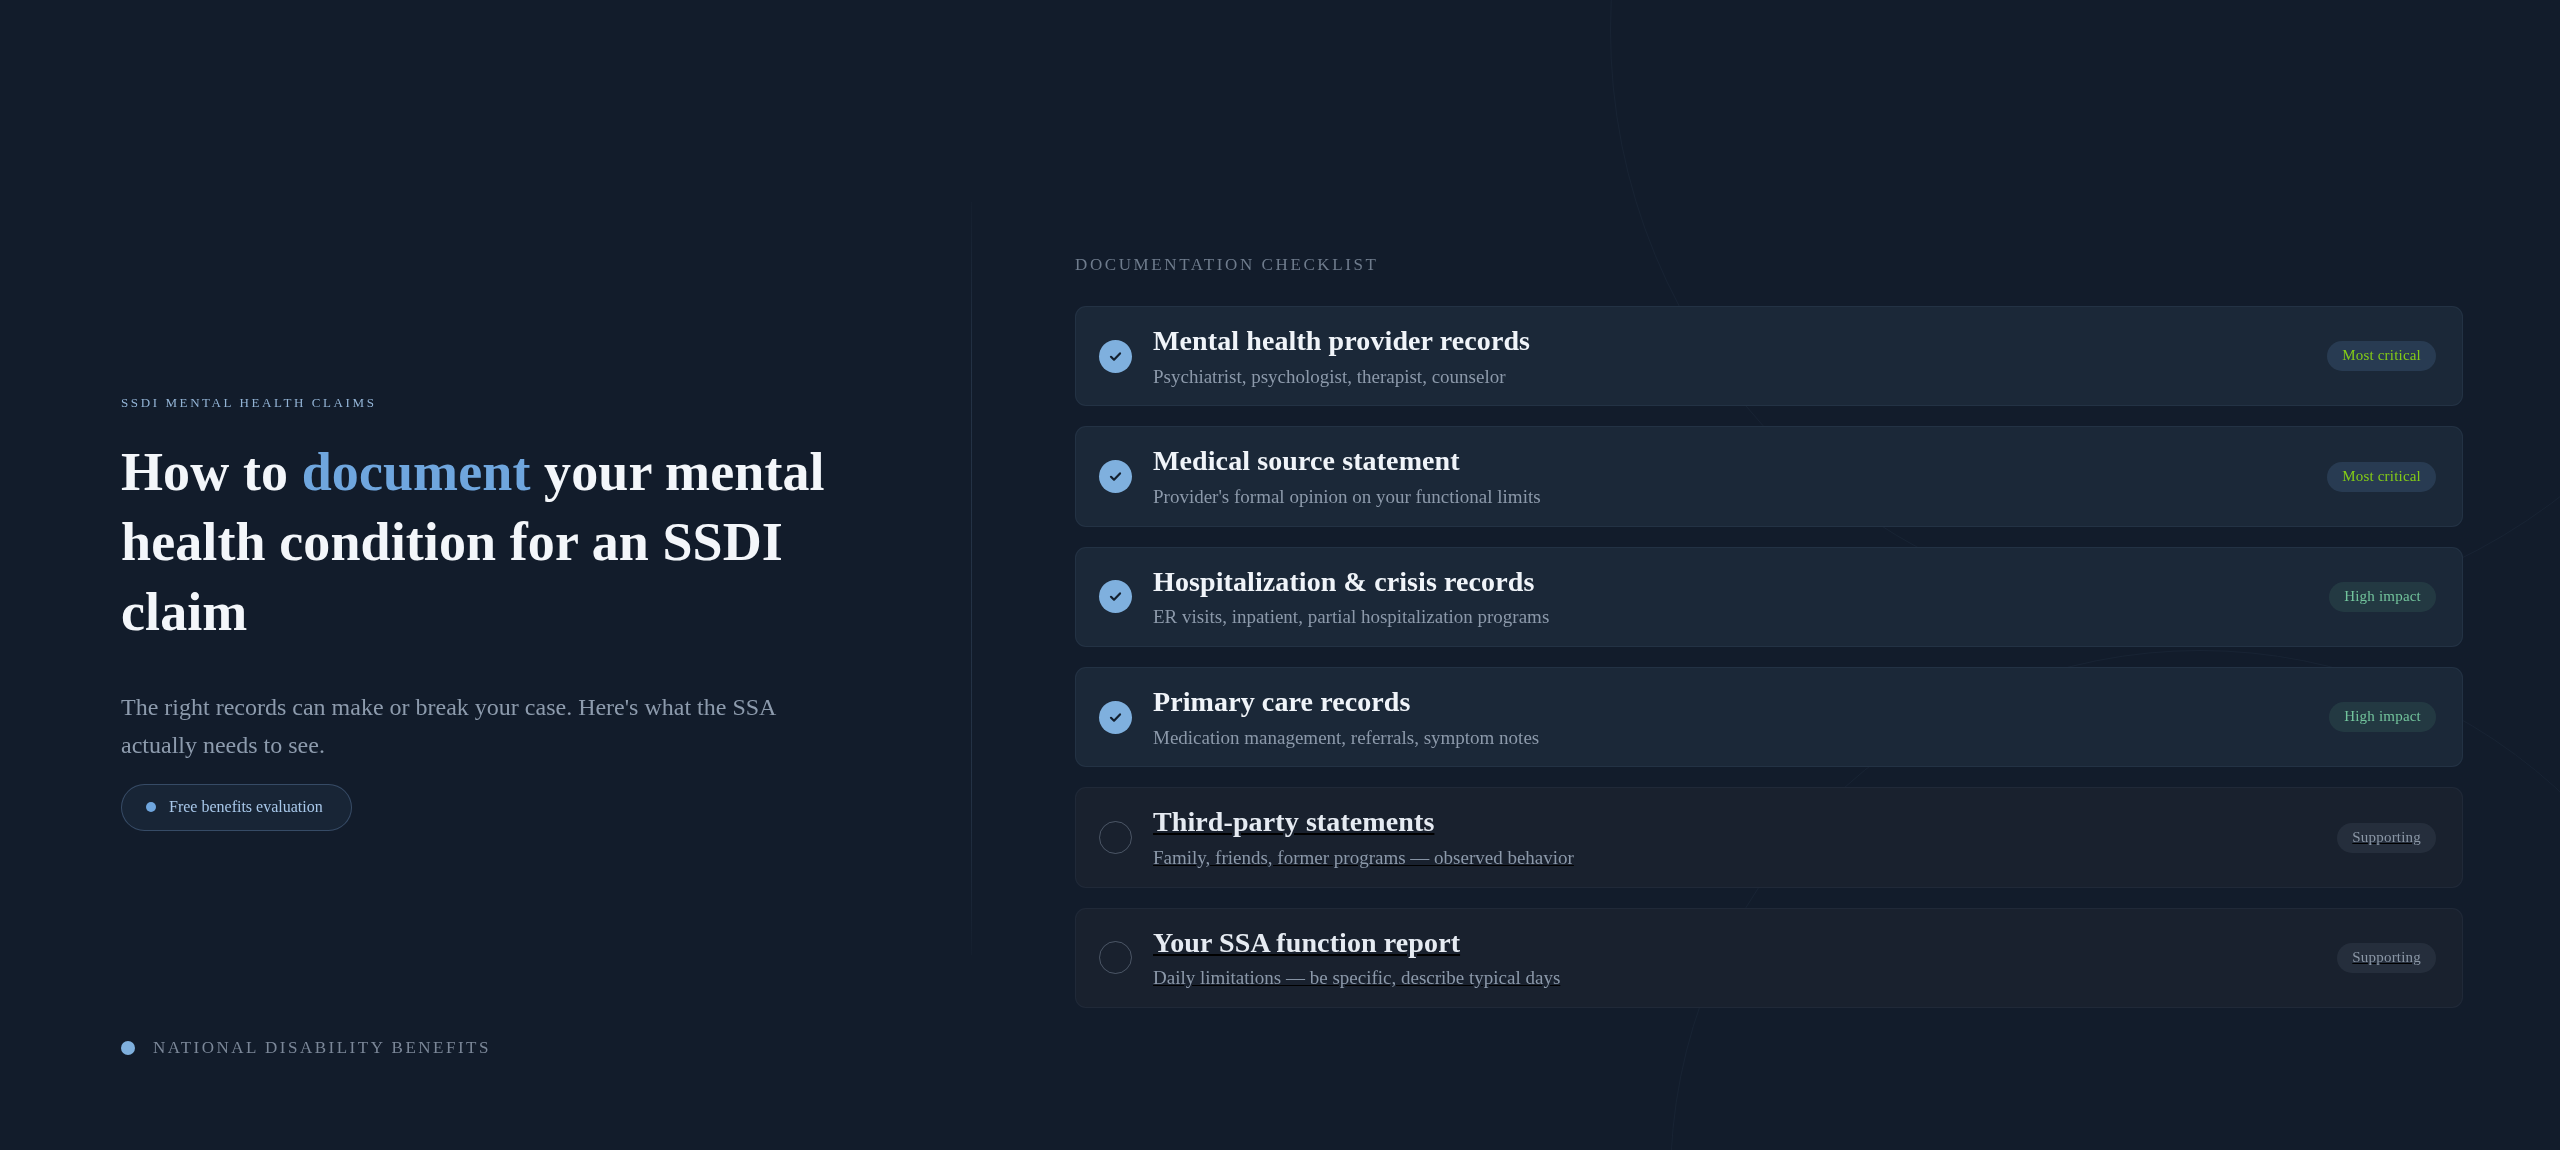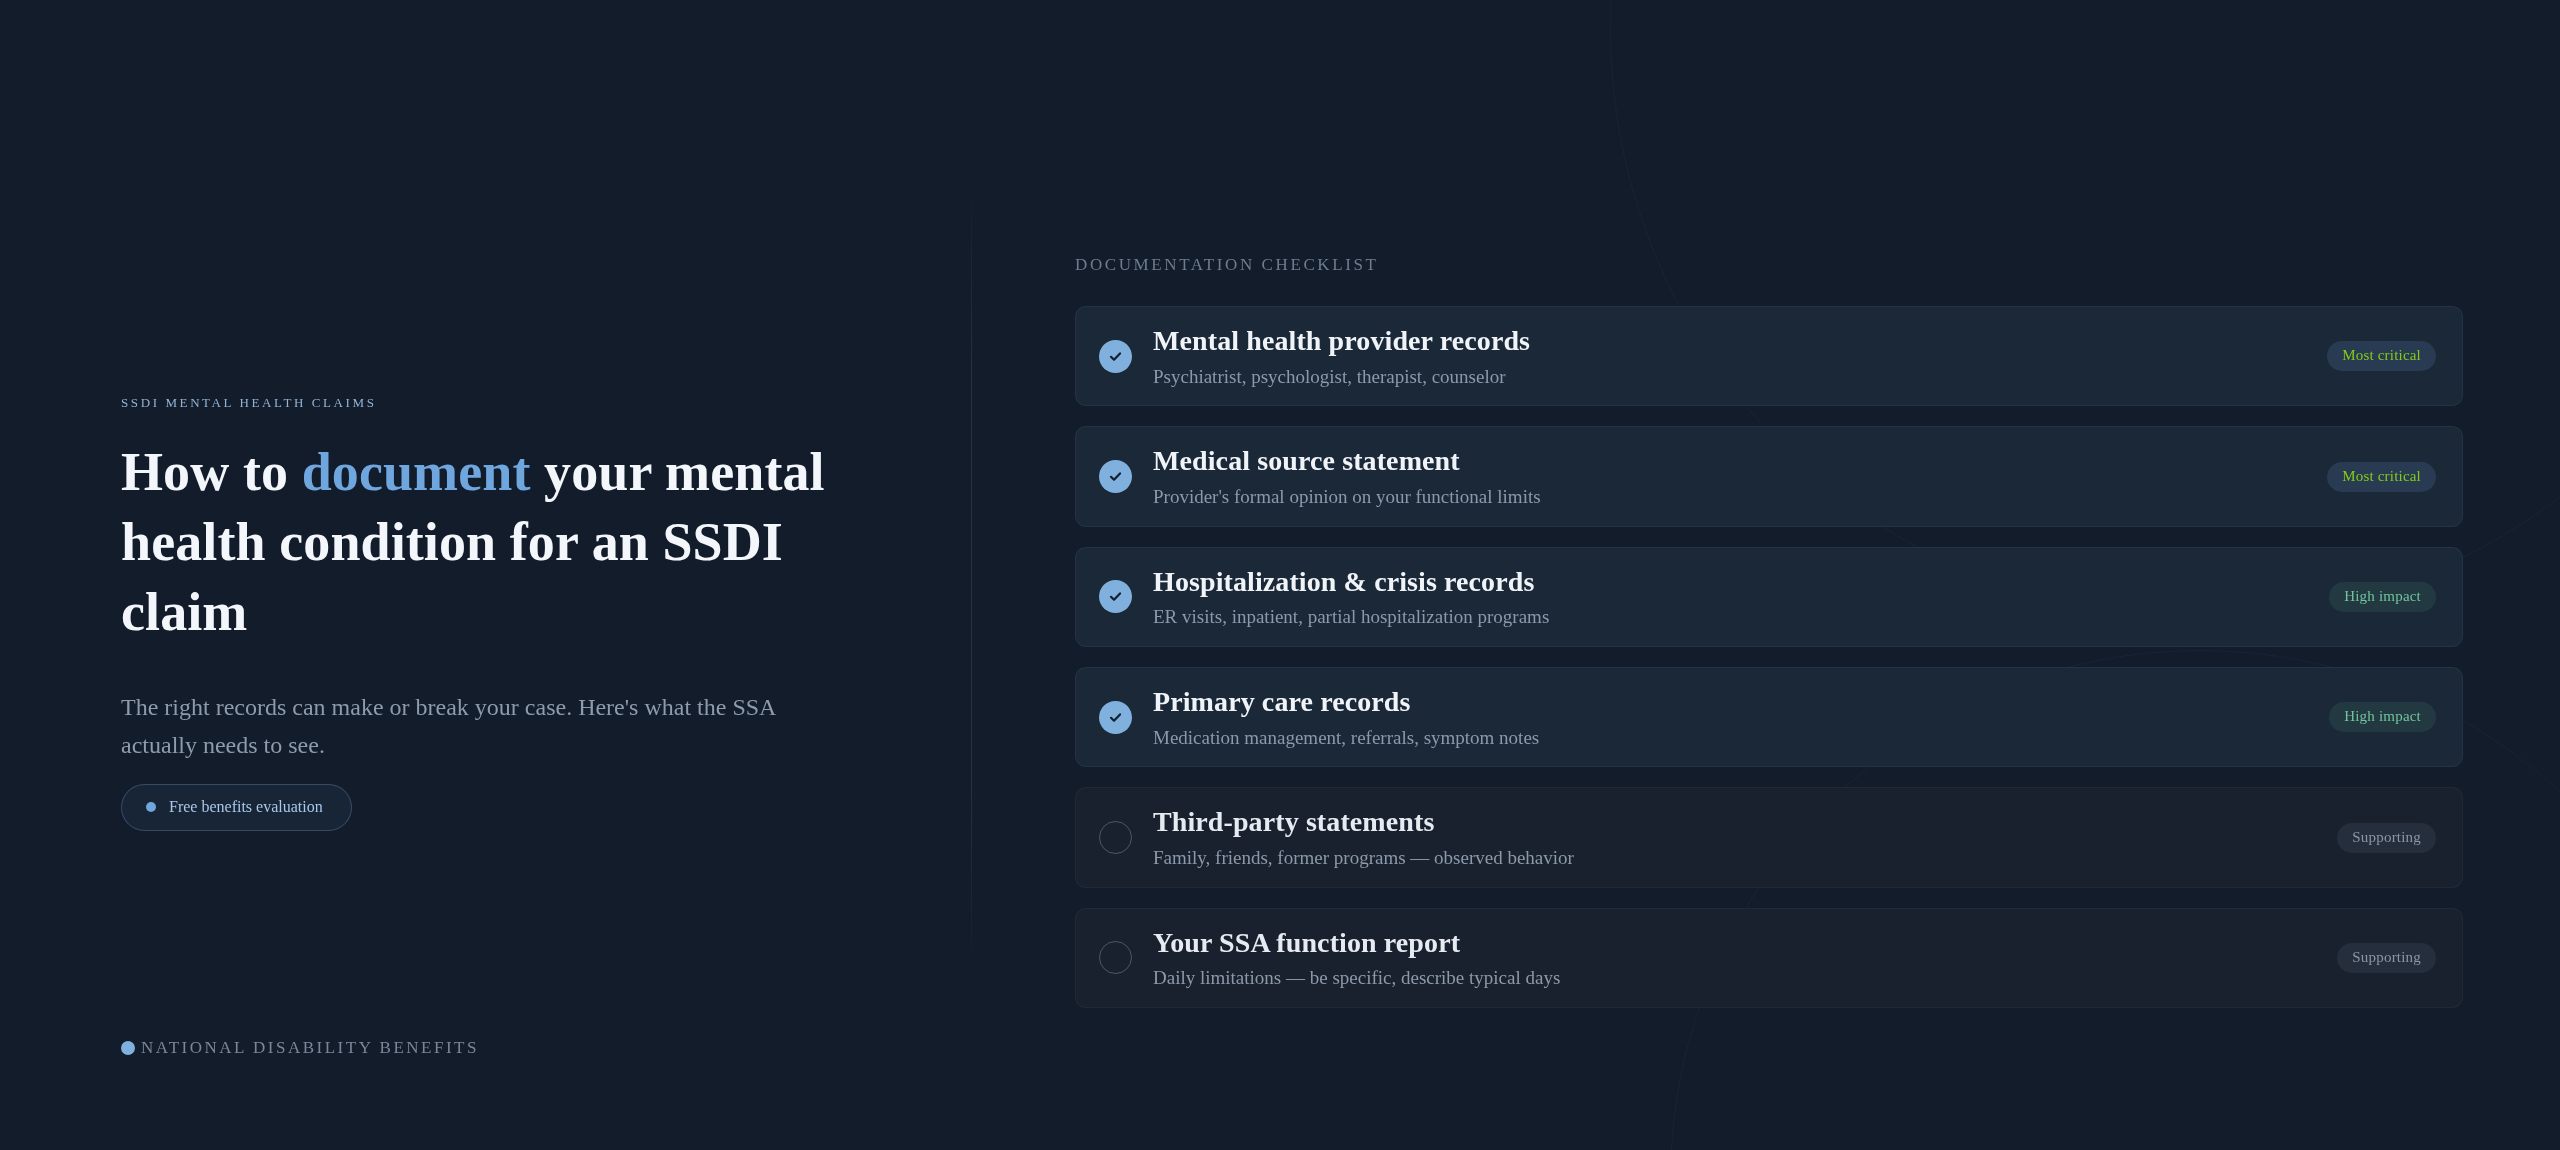--- a/index.html
+++ b/index.html
@@ -82,21 +82,21 @@
   }
   .cta-dot {
     width:10px; height:10px; border-radius:50%;
     background:#6fa6de; flex:0 0 auto;
   }
 
   
   .brand {
     position:absolute;
     left:121px; bottom:92px;
-    display:flex; align-items:center; gap:6px;
+    display:flex; align-items:center; gap:18px;
     z-index:2;
   }
   .brand-dot {
     width:14px; height:14px; border-radius:50%;
     background:#7fb0de; flex:0 0 auto;
   }
   .brand-name {
     font-size:17px;
     letter-spacing:2.5px;
     text-transform:uppercase;
@@ -128,20 +128,21 @@
     padding:17px 26px 17px 23px;
     margin-bottom:20px;
     border-radius:11px;
     background:#1b2838;
     border:1px solid rgba(125,160,200,0.085);
     cursor:pointer;
   }
   .card.is-muted {
     background:#19212e;
     border-color:rgba(125,160,200,0.07);
+    text-decoration:underline;
   }
 
   .mark { flex:0 0 auto; width:33px; height:33px; margin-right:21px; position:relative; }
   .mark-check {
     width:33px; height:33px; border-radius:50%;
     background:#7fb0de;
     display:flex; align-items:center; justify-content:center;
   }
   .mark-check svg { display:block; }
   .mark-empty {

